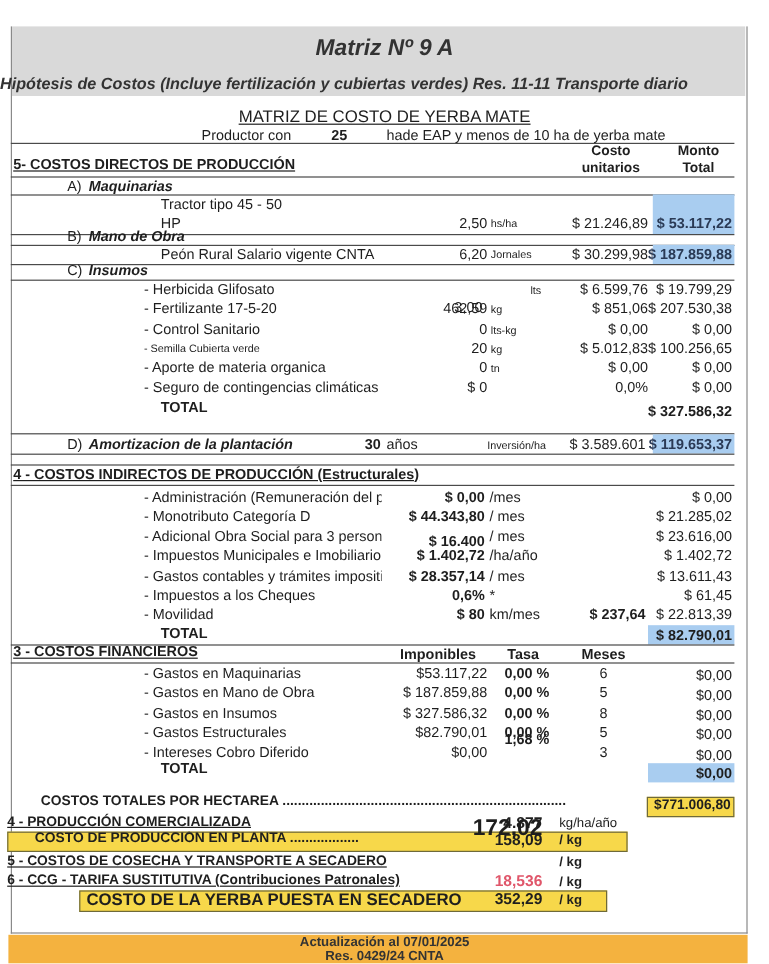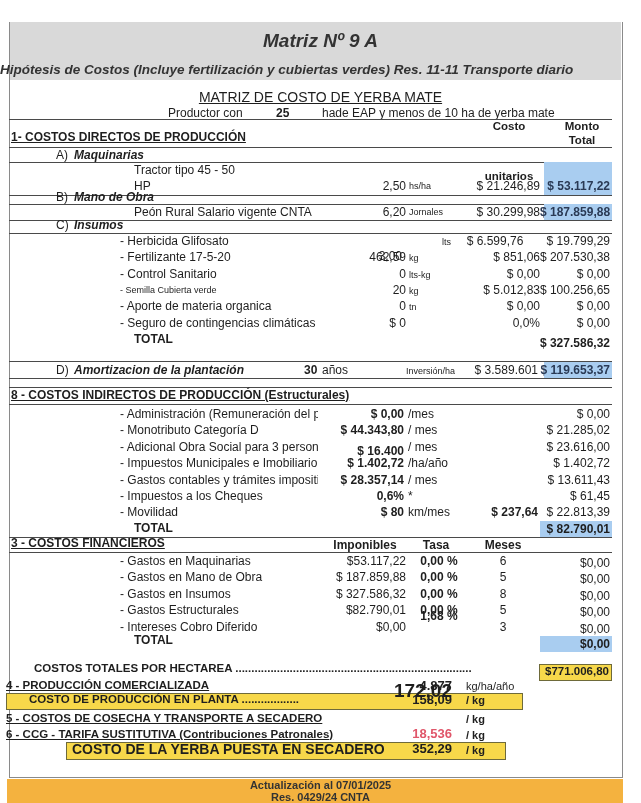--- a/index.html
+++ b/index.html
@@ -32,25 +32,25 @@
 <div class="frame"></div>
 <div class="abs title">Matriz Nº 9 A</div>
 <div class="abs subtitle">Hipótesis de Costos (Incluye fertilización y cubiertas verdes) Res. 11-11 Transporte diario</div>
 <div class="abs matriz">MATRIZ  DE COSTO  DE YERBA MATE</div>
 <div class="abs" style="left:168px;top:106px;font-size:12px;">Productor con</div>
 <div class="abs b" style="left:276px;top:106px;font-size:12px;">25</div>
 <div class="abs" style="left:322px;top:106px;font-size:12px;">hade EAP y menos de 10 ha de yerba mate</div>
 <div class="hline" style="left:9px;top:119px;width:603px;"></div>
 
 <div class="abs b c" style="left:474px;top:120px;width:70px;font-size:11.5px;">Costo</div>
-<div class="abs b c" style="left:474px;top:134px;width:70px;font-size:11.5px;margin-top:36px;">unitarios</div>
+<div class="abs b c" style="left:474px;top:134px;width:70px;font-size:11.5px;">unitarios</div>
 <div class="abs b c" style="left:548px;top:120px;width:68px;font-size:11.5px;">Monto</div>
 <div class="abs b c" style="left:548px;top:134px;width:68px;font-size:11.5px;">Total</div>
 
-<div class="abs b u" style="left:11px;top:130px;">1- COSTOS DIRECTOS DE PRODUCCIÓN</div>
+<div class="abs b u" style="left:11px;top:130px;">5- COSTOS DIRECTOS DE PRODUCCIÓN</div>
 <div class="hline" style="left:9px;top:147px;width:603px;"></div>
 <div class="abs" style="left:56px;top:148px;">A)</div>
 <div class="abs b i" style="left:74px;top:148px;">Maquinarias</div>
 <div class="hline" style="left:9px;top:162px;width:603px;"></div>
 <div class="blue" style="left:544px;top:162px;width:68px;height:33px;"></div>
 <div class="abs" style="left:134px;top:163px;">Tractor tipo 45 - 50</div>
 <div class="abs" style="left:134px;top:179px;">HP</div>
 <div class="abs r" style="left:360px;top:179px;width:46px;">2,50</div>
 <div class="abs tiny" style="left:409px;top:181px;">hs/ha</div>
 <div class="abs r" style="left:460px;top:179px;width:80px;">$ 21.246,89</div>
@@ -68,21 +68,21 @@
 <div class="hline" style="left:9px;top:220px;width:603px;"></div>
 <div class="abs" style="left:56px;top:218px;">C)</div>
 <div class="abs b i" style="left:74px;top:218px;">Insumos</div>
 <div class="hline" style="left:9px;top:233px;width:603px;"></div>
 
 <div id="insumos-rows">
     <div>
       <div class="abs " style="left:120px;top:234px;">- Herbicida Glifosato</div>
       <div class="abs r" style="left:336px;top:234px;width:66px;margin-top:15px;">3,00</div>
       <div class="abs tiny" style="left:409px;top:237px;padding-left:33px;">lts</div>
-      <div class="abs r" style="left:450px;top:234px;width:90px;text-align:center;">$ 6.599,76</div>
+      <div class="abs r" style="left:450px;top:234px;width:90px;">$ 6.599,76</div>
       <div class="abs r" style="left:520px;top:234px;width:90px;">$ 19.799,29</div>
     </div>
     <div>
       <div class="abs " style="left:120px;top:250.3px;">- Fertilizante 17-5-20</div>
       <div class="abs r" style="left:340px;top:250.3px;width:66px;">462,59</div>
       <div class="abs tiny" style="left:409px;top:253.3px;">kg</div>
       <div class="abs r" style="left:450px;top:250.3px;width:90px;">$ 851,06</div>
       <div class="abs r" style="left:520px;top:250.3px;width:90px;">$ 207.530,38</div>
     </div>
     <div>
@@ -123,21 +123,21 @@
 <div class="abs" style="left:56px;top:363px;">D)</div>
 <div class="abs b i" style="left:74px;top:363px;">Amortizacion de la plantación</div>
 <div class="abs b" style="left:304px;top:363px;">30</div>
 <div class="abs" style="left:322px;top:363px;">años</div>
 <div class="abs tiny" style="left:406px;top:366px;">Inversión/ha</div>
 <div class="abs r" style="left:460px;top:363px;width:78px;">$ 3.589.601</div>
 <div class="abs r b" style="left:540px;top:363px;width:70px;color:#2a3a55;">$ 119.653,37</div>
 <div class="hline" style="left:9px;top:378px;width:603px;"></div>
 
 <div class="hline" style="left:9px;top:387px;width:603px;"></div>
-<div class="abs b u" style="left:11px;top:388px;">8 - COSTOS INDIRECTOS DE PRODUCCIÓN (Estructurales)</div>
+<div class="abs b u" style="left:11px;top:388px;">4 - COSTOS INDIRECTOS DE PRODUCCIÓN (Estructurales)</div>
 <div class="hline" style="left:9px;top:404px;width:603px;"></div>
 <div id="s2-rows">
     <div>
       <div class="abs " style="left:120px;top:407px;width:198px;overflow:hidden;">- Administración (Remuneración del p</div>
       <div class="abs b r" style="left:318px;top:407px;width:86px;">$ 0,00</div>
       <div class="abs " style="left:408px;top:407px;">/mes</div>
       <div class="abs b r" style="left:460px;top:407px;width:78px;"></div>
       <div class="abs r" style="left:520px;top:407px;width:90px;">$ 0,00</div>
     </div>
     <div>

